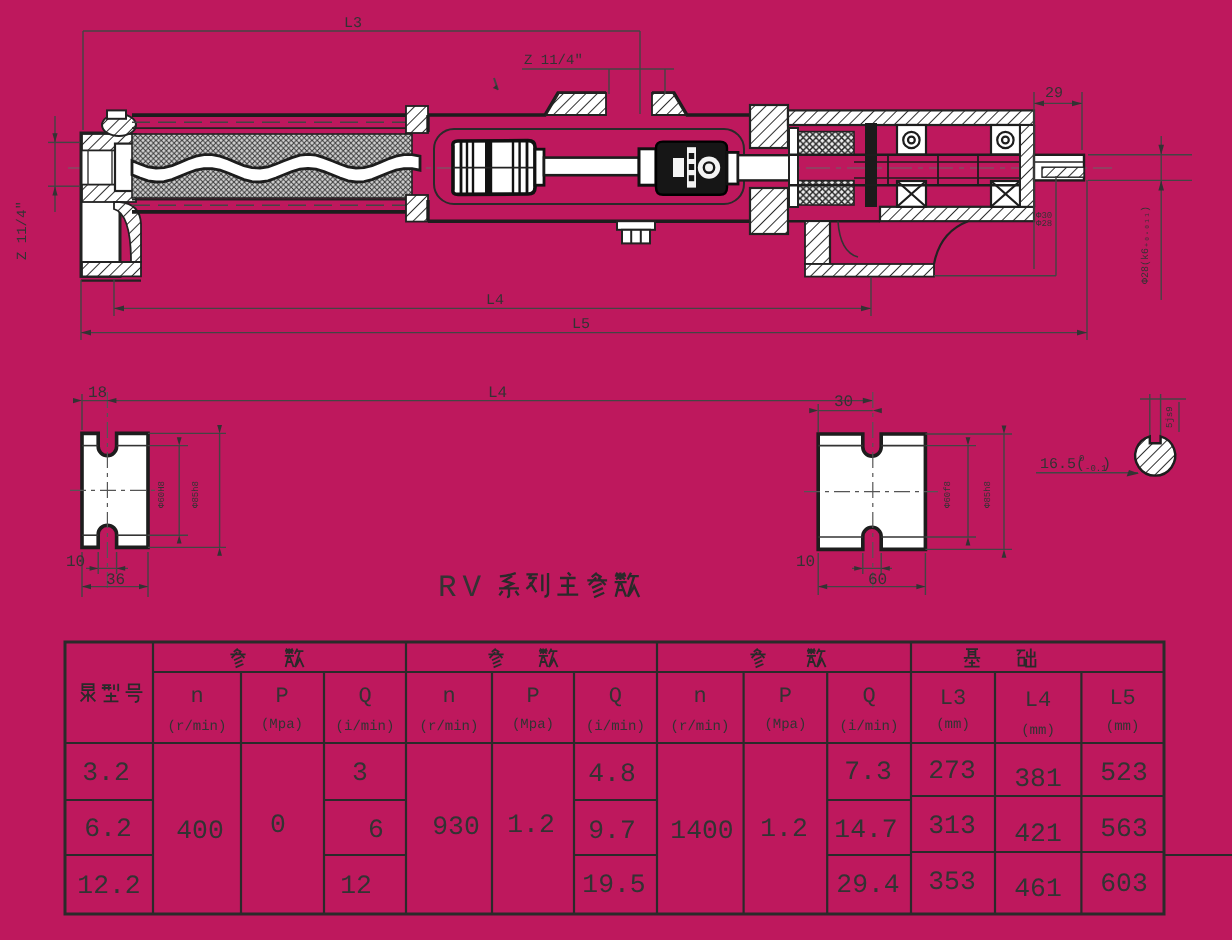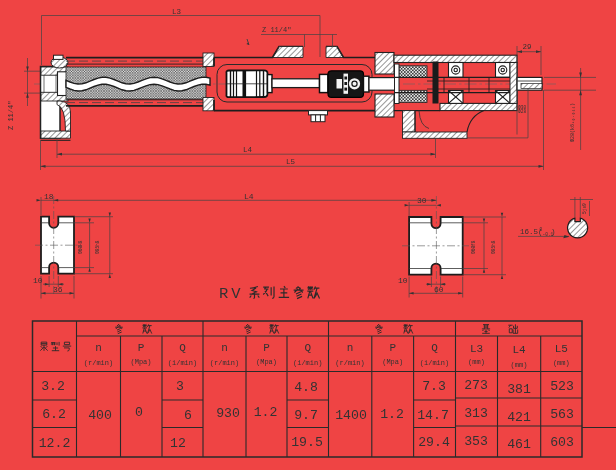--- a/index.html
+++ b/index.html
@@ -1,16 +1,16 @@
 <!DOCTYPE html>
 <html><head>
 <meta charset="utf-8">
 <style>
 html,body{margin:0;padding:0;background:#ffffff;}
-#page{position:relative;width:616px;height:470px;background:#ef4444;overflow:hidden;font-family:"Liberation Sans",sans-serif;}
+#page{position:relative;width:616px;height:470px;background:#be185d;overflow:hidden;font-family:"Liberation Sans",sans-serif;}
 svg{position:absolute;left:0;top:0;filter:blur(0.22px);}
 text{font-family:"Liberation Mono",monospace;fill:#333;}
 </style>
 </head>
 <body>
 <div id="page">
 <svg width="616" height="470" viewBox="0 0 616 470">
 <defs>
 
 <pattern id="h1" width="4" height="4" patternUnits="userSpaceOnUse" patternTransform="rotate(45)">

